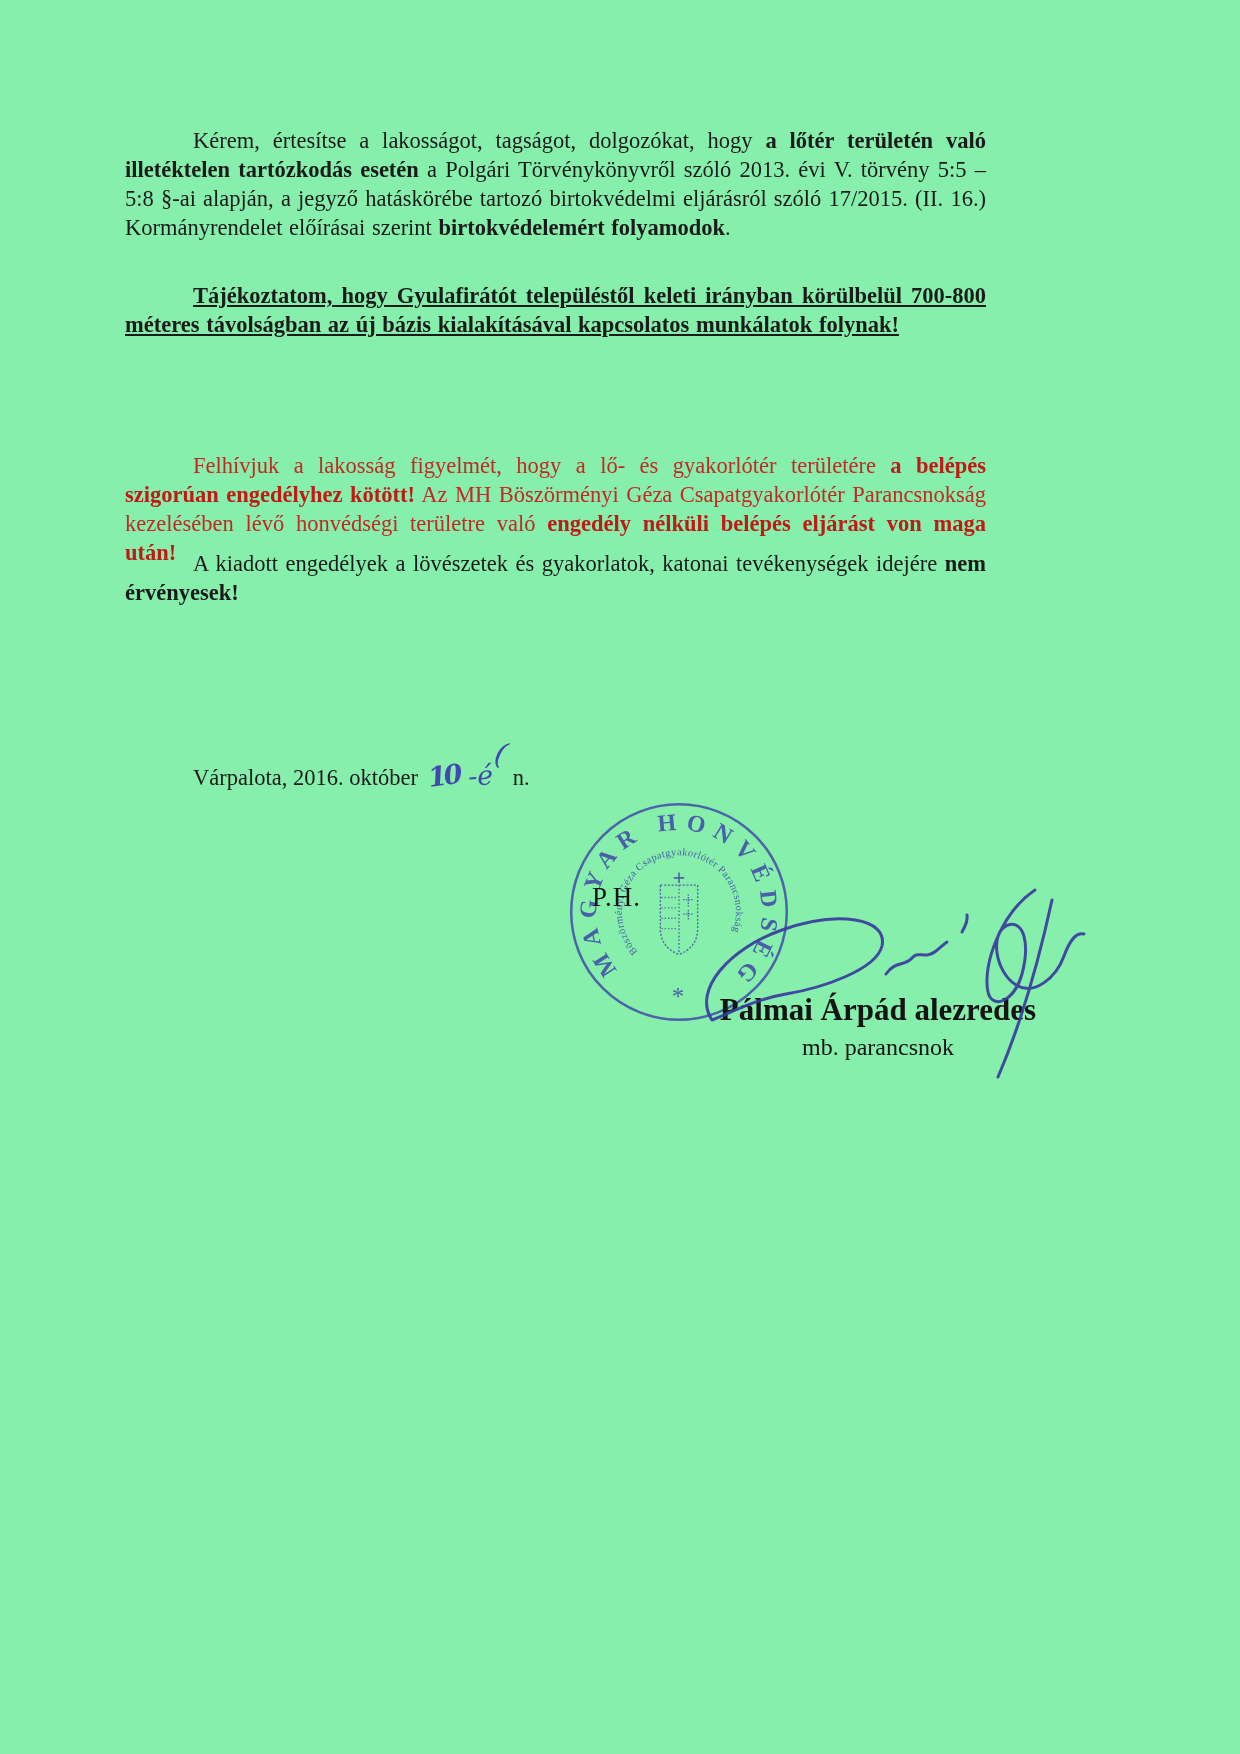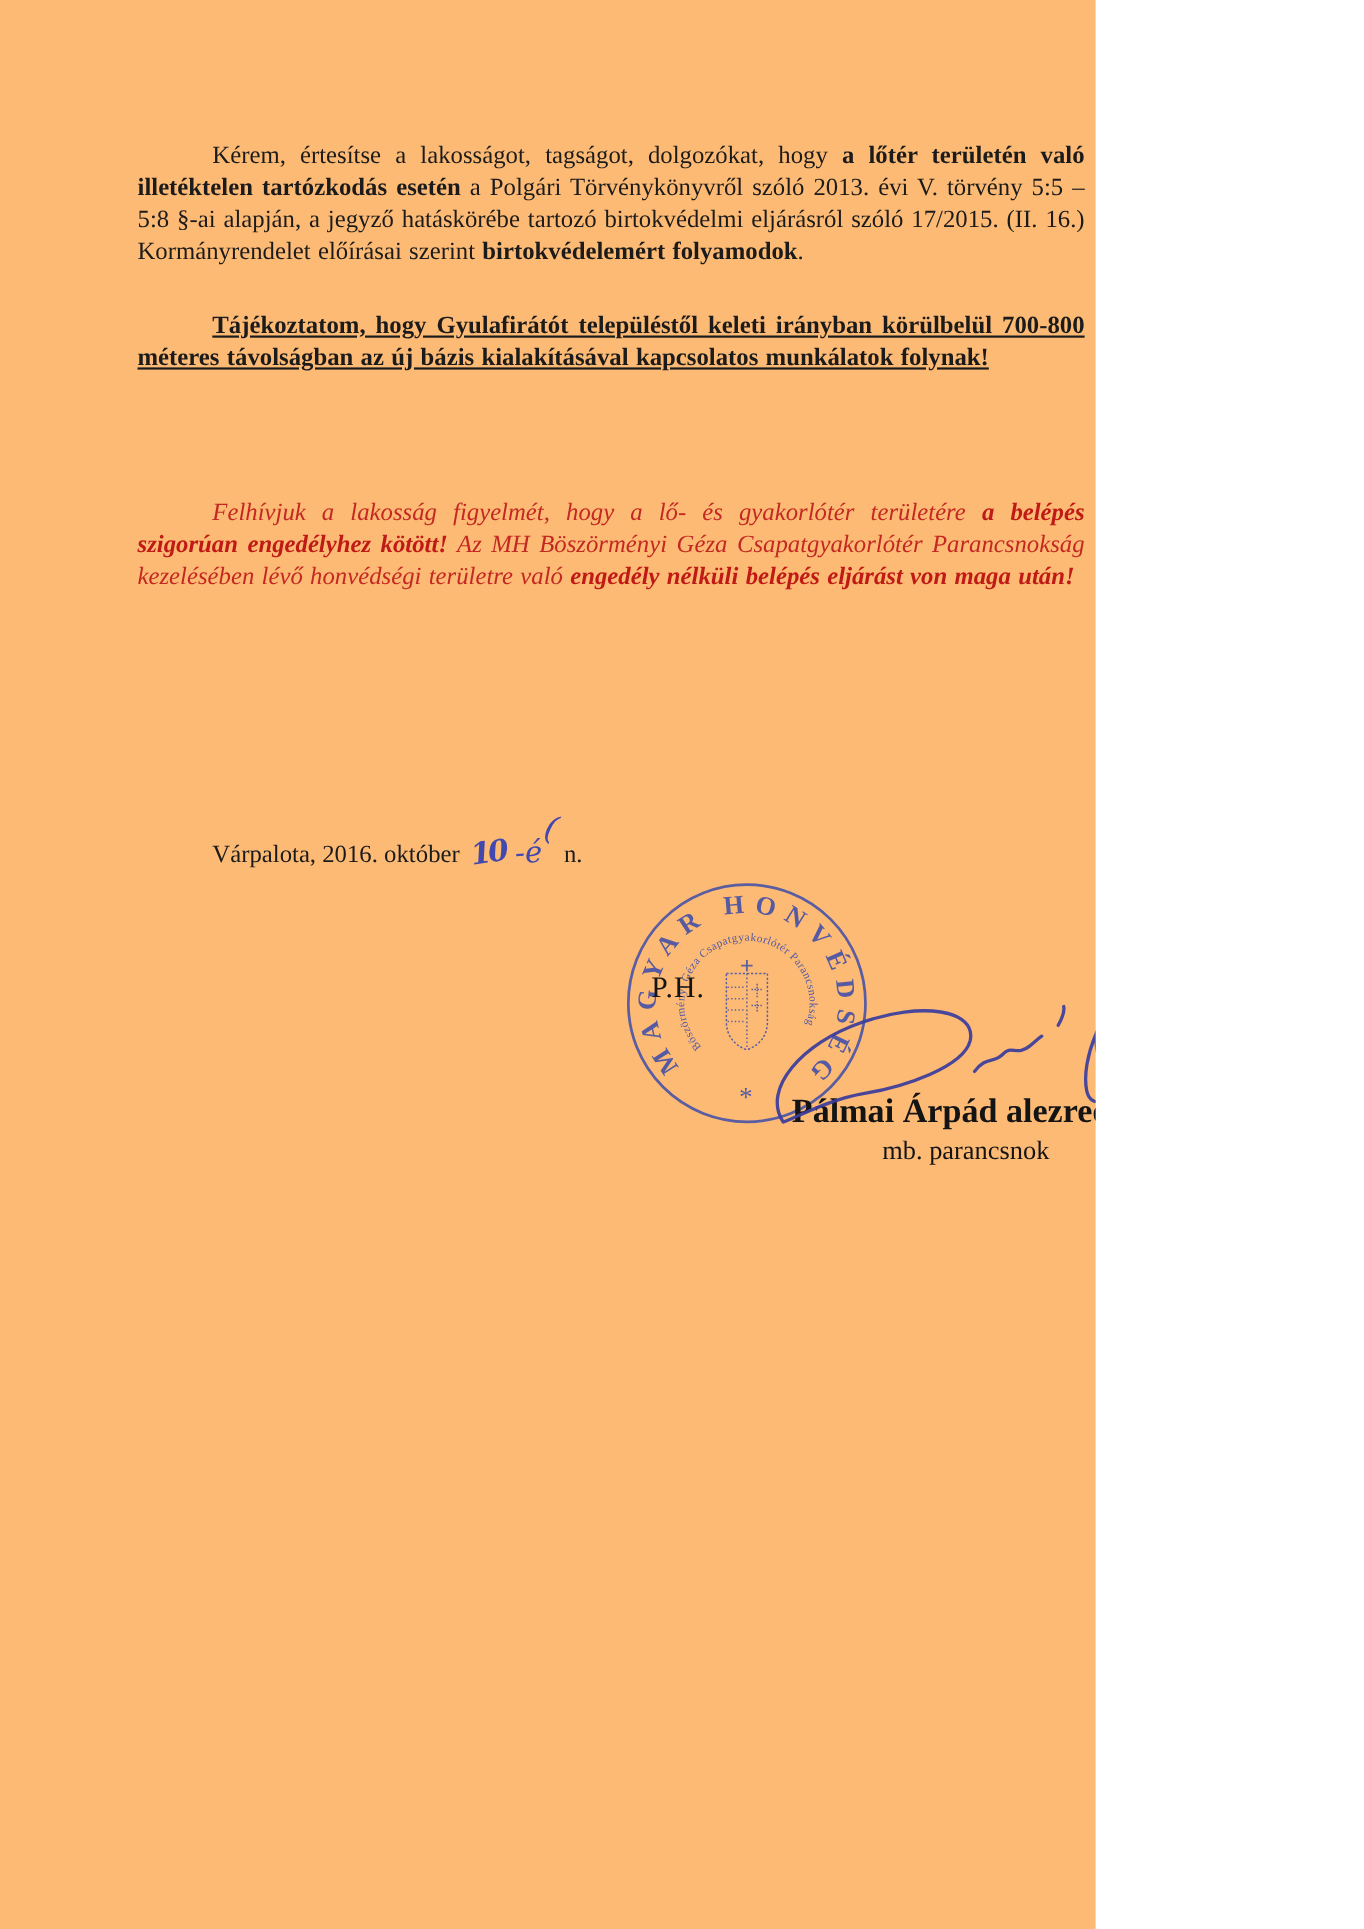--- a/index.html
+++ b/index.html
@@ -1,27 +1,27 @@
 <!DOCTYPE html>
 <html><head>
 <meta charset="utf-8">
 <style>
   html,body { margin:0; padding:0; background:#ffffff; }
   .page {
-    position:relative; width:996px; height:1754px; background:#fdba74;
+    position:relative; width:1240px; height:1754px; background:#86efac;
     font-family:"Liberation Serif", serif; color:#1b1b1b; overflow:hidden;
   }
   .para {
     position:absolute; left:125px; width:861px;
     font-size:22.5px; line-height:29px; text-align:justify;
     text-indent:68px; margin:0; word-spacing:1px;
   }
   .para .b { font-weight:bold; }
   .para.allbold { font-weight:bold;text-decoration:underline; }
-  .para.red { color:#c32823;font-style:italic; }
+  .para.red { color:#c32823; }
   .para.red .b { color:#bf1a15; font-weight:bold; }
   .date-line {
     position:absolute; left:125px; top:760px; width:700px;
     font-size:22.5px; padding-left:68px; white-space:nowrap;
   }
   .handwriting {
     position:relative; display:inline-block; margin:0 6px 0 10px;
     font-family:"DejaVu Serif", serif; font-style:italic;
     color:#4348ae; font-size:27px;
   }
@@ -59,20 +59,21 @@
 
 <div class="page">
 
   <p class="para" style="top:126px"><span>Kérem, értesítse a lakosságot, tagságot, dolgozókat, hogy </span><span class="b">a lőtér területén való illetéktelen tartózkodás esetén</span><span> a Polgári Törvénykönyvről szóló 2013. évi V. törvény 5:5 – 5:8 §-ai alapján, a jegyző hatáskörébe tartozó birtokvédelmi eljárásról szóló 17/2015. (II. 16.) Kormányrendelet előírásai szerint </span><span class="b">birtokvédelemért folyamodok</span><span>.</span></p>
 
   <p class="para allbold" style="top:281px"><span>Tájékoztatom, hogy Gyulafirátót településtől keleti irányban körülbelül 700-800 méteres távolságban az új bázis kialakításával kapcsolatos munkálatok folynak!</span></p>
 
 
   <p class="para red" style="top:451px"><span>Felhívjuk a lakosság figyelmét, hogy a lő- és gyakorlótér területére </span><span class="b">a belépés szigorúan engedélyhez kötött!</span><span> Az MH Böszörményi Géza Csapatgyakorlótér Parancsnokság kezelésében lévő honvédségi területre való </span><span class="b">engedély nélküli belépés eljárást von maga után!</span></p>
 
+  <p class="para" style="top:549px"><span>A kiadott engedélyek a lövészetek és gyakorlatok, katonai tevékenységek idejére </span><span class="b">nem érvényesek!</span></p>
 
   <div class="date-line">
     <span>Várpalota, 2016. október</span><span class="handwriting"><span class="hw-day">10</span><span class="hw-suffix">-é</span><span class="hw-paren">(</span></span><span class="printed-n">n.</span>
   </div>
 
   <div class="stamp-wrap">
     <svg width="228" height="228" viewBox="0 0 220 220">
       <g stroke="#4350a8" fill="none" opacity="0.88">
         <circle cx="110" cy="110" r="104" stroke-width="2.4"></circle>
       </g>

